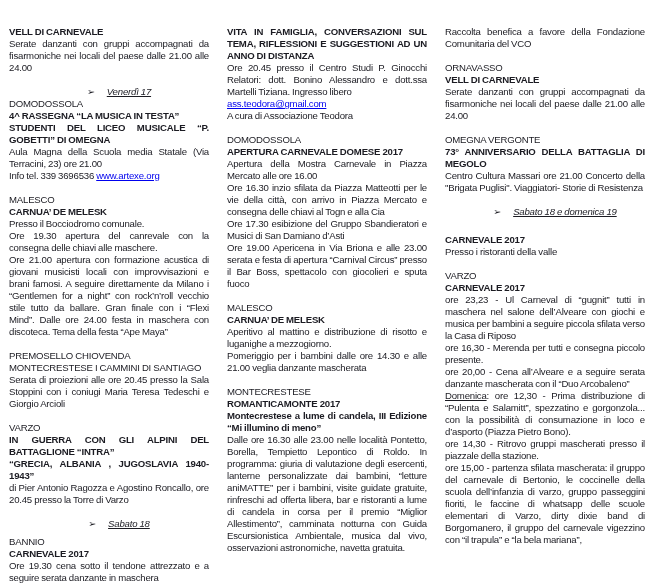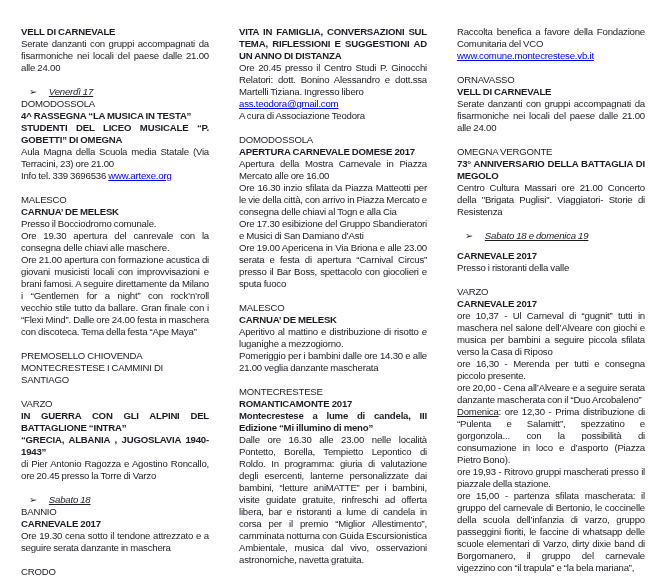--- a/index.html
+++ b/index.html
@@ -6,28 +6,28 @@
   body {
     width:650px; height:587px; overflow:hidden;
     background:#ffffff;
     font-family:"Liberation Sans", sans-serif;
     font-size:9.6px; line-height:12px;
     letter-spacing:-0.2px; word-spacing:-0.3px;
     color:#1b1b22;
   }
   .page { display:flex; padding:26px 6px 0 5px; gap:14px; }
   .col { width:204px; flex:0 0 204px; }
-  .sec { margin:0 0 12px 16px; }
+  .sec { margin:0 0 12px 4px; }
   .sec:last-child { margin-bottom:0; }
   p, h3, h4 { margin:0; padding:0; font-size:inherit; line-height:inherit; }
   .town { font-weight:normal; }
   .title { font-weight:bold; text-align:justify; }
   .body { text-align:justify; }
   .noj { text-align:left; }
-  .date-line { margin:0 0 0 0; padding-left:24px; }
+  .date-line { margin:0 0 0 0; padding-left:24px;text-align:center; }
   .arrow { display:inline-block; margin-right:12px; font-style:normal; text-decoration:none; }
   .date-label { font-style:italic; text-decoration:underline; }
   a.link { color:#0000ee; text-decoration:underline; cursor:pointer; }
   .u { text-decoration:underline; }
 </style>
 </head>
 <body>
 
 <div class="page">
 
@@ -52,30 +52,31 @@
       <p class="town">MALESCO</p>
       <h4 class="title noj">CARNUA’ DE MELESK</h4>
       <p class="body">Presso il Bocciodromo comunale.</p>
       <p class="body">Ore 19.30 apertura del canrevale con la consegna delle chiavi alle maschere.</p>
       <p class="body">Ore 21.00 apertura con formazione acustica di giovani musicisti locali con improvvisazioni e brani famosi. A seguire direttamente da Milano i “Gentlemen for a night” con rock’n’roll vecchio stile tutto da ballare. Gran finale con i “Flexi Mind”. Dalle ore 24.00 festa in maschera con discoteca. Tema della festa “Ape Maya”</p>
     </div>
 
     <div class="sec">
       <p class="town">PREMOSELLO CHIOVENDA</p>
       <p class="town">MONTECRESTESE I CAMMINI DI SANTIAGO</p>
+      <p class="body">Serata di proiezioni alle ore 20.45 presso la Sala Stoppini con i coniugi Maria Teresa Tedeschi e Giorgio Arcioli</p>
     </div>
 
     <div class="sec">
       <p class="town">VARZO</p>
       <h4 class="title">IN GUERRA CON GLI ALPINI DEL BATTAGLIONE “INTRA”</h4>
       <h4 class="title">“GRECIA, ALBANIA , JUGOSLAVIA 1940-1943”</h4>
       <p class="body">di Pier Antonio Ragozza e Agostino Roncallo, ore 20.45 presso la Torre di Varzo</p>
     </div>
 
-    <p class="date-line sec" style="margin-bottom:0"><span class="arrow">➢</span><span class="date-label">Sabato 18</span></p>
+    <p class="date-line sec" style="margin-bottom:6px"><span class="arrow">➢</span><span class="date-label">Sabato 18</span></p>
 
     <div class="sec">
       <p class="town">BANNIO</p>
       <h4 class="title noj">CARNEVALE 2017</h4>
       <p class="body">Ore 19.30 cena sotto il tendone attrezzato e a seguire serata danzante in maschera</p>
     </div>
 
     <div class="sec">
       <p class="town">CRODO</p>
     </div>
@@ -113,48 +114,47 @@
       <h4 class="title">Montecrestese a lume di candela, III Edizione “Mi illumino di meno”</h4>
       <p class="body">Dalle ore 16.30 alle 23.00 nelle località Pontetto, Borella, Tempietto Lepontico di Roldo. In programma: giuria di valutazione degli esercenti, lanterne personalizzate dai bambini, “letture aniMATTE” per i bambini, visite guidate gratuite, rinfreschi ad offerta libera, bar e ristoranti a lume di candela in corsa per il premio “Miglior Allestimento”, camminata notturna con Guida Escursionistica Ambientale, musica dal vivo, osservazioni astronomiche, navetta gratuita.</p>
     </div>
 
   </div>
 
   <div class="col">
 
     <div class="sec">
       <p class="body">Raccolta benefica a favore della Fondazione Comunitaria del VCO</p>
-      <p class="body noj"><a class="link" href="#">www.comune.montecrestese.vb.it</a></p>
     </div>
 
     <div class="sec">
       <p class="town">ORNAVASSO</p>
       <h4 class="title noj">VELL DI CARNEVALE</h4>
       <p class="body">Serate danzanti con gruppi accompagnati da fisarmoniche nei locali del paese dalle 21.00 alle 24.00</p>
     </div>
 
     <div class="sec">
       <p class="town">OMEGNA VERGONTE</p>
       <h4 class="title">73° ANNIVERSARIO DELLA BATTAGLIA DI MEGOLO</h4>
       <p class="body">Centro Cultura Massari ore 21.00 Concerto della "Brigata Puglisi". Viaggiatori- Storie di Resistenza</p>
     </div>
 
-    <p class="date-line sec" style="margin-bottom:8px"><span class="arrow">➢</span><span class="date-label">Sabato 18 e domenica 19</span></p>
+    <p class="date-line sec" style="margin-bottom:16px"><span class="arrow">➢</span><span class="date-label">Sabato 18 e domenica 19</span></p>
 
     <div class="sec">
       <h4 class="title noj">CARNEVALE 2017</h4>
       <p class="body noj">Presso i ristoranti della valle</p>
     </div>
 
     <div class="sec">
       <p class="town">VARZO</p>
       <h4 class="title noj">CARNEVALE 2017</h4>
-      <p class="body">ore 10,37 - Ul Carneval di “gugnit” tutti in maschera nel salone dell’Alveare con giochi e musica per bambini a seguire piccola sfilata verso la Casa di Riposo</p>
+      <p class="body">ore 23,23 - Ul Carneval di “gugnit” tutti in maschera nel salone dell’Alveare con giochi e musica per bambini a seguire piccola sfilata verso la Casa di Riposo</p>
       <p class="body">ore 16,30 - Merenda per tutti e consegna piccolo presente.</p>
       <p class="body">ore 20,00 - Cena all’Alveare e a seguire serata danzante mascherata con il “Duo Arcobaleno”</p>
       <p class="body"><span class="u">Domenica</span><span>: ore 12,30 - Prima distribuzione di “Pulenta e Salamitt”, spezzatino e gorgonzola... con la possibilità di consumazione in loco e d’asporto (Piazza Pietro Bono).</span></p>
-      <p class="body">ore 19,93 - Ritrovo gruppi mascherati presso il piazzale della stazione.</p>
+      <p class="body">ore 14,30 - Ritrovo gruppi mascherati presso il piazzale della stazione.</p>
       <p class="body">ore 15,00 - partenza sfilata mascherata: il gruppo del carnevale di Bertonio, le coccinelle della scuola dell’infanzia di varzo, gruppo passeggini fioriti, le faccine di whatsapp delle scuole elementari di Varzo, dirty dixie band di Borgomanero, il gruppo del carnevale vigezzino con “il trapula” e “la bela mariana”,</p>
     </div>
 
   </div>
 
 </div>
 
 </body></html>

